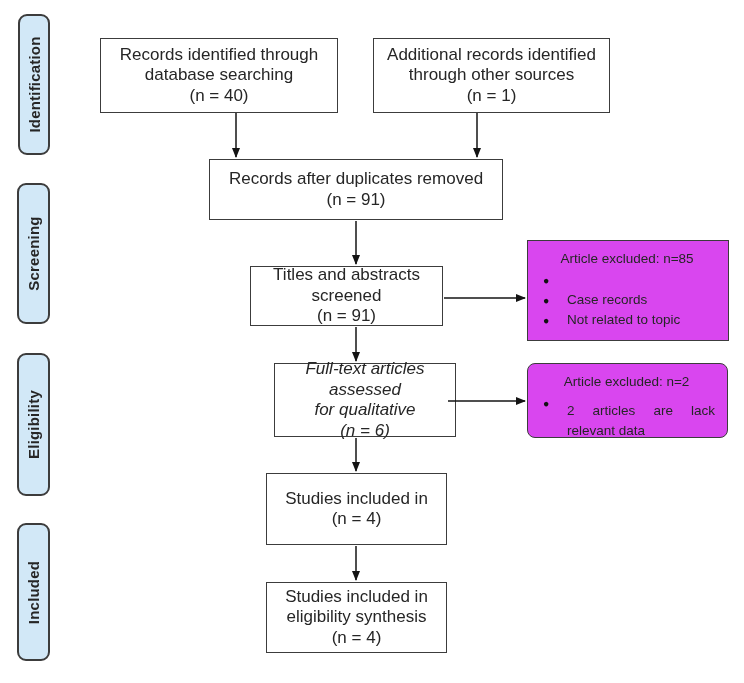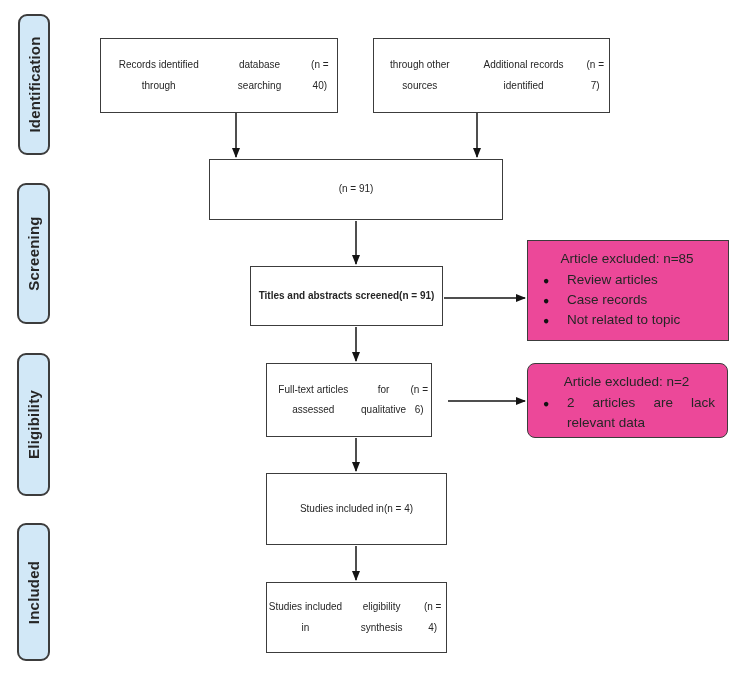--- a/index.html
+++ b/index.html
@@ -30,51 +30,51 @@
     color: #262626;
     letter-spacing: 0.2px;
   }
   
   .fbox {
     position: absolute;
     background: #ffffff;
     border: 1.5px solid var(--box-border, #3c3c3c);
     box-sizing: border-box;
     display: flex;
-    flex-direction: row;
+    flex-direction: column;
     align-items: center;
     justify-content: center;
     text-align: center;
-    font-size: 10px;
+    font-size: 17px;
     line-height: 20.5px;
     color: #262626;
   }
   
   .ebox {
     position: absolute;
-    background: #ec4899;
+    background: #d946ef;
     border: 1.5px solid var(--box-border, #3c3c3c);
     box-sizing: border-box;
     font-size: 13.5px;
     line-height: 20px;
     color: #262626;
     padding: 8px 12px 4px 10px;
   }
   .etitle { text-align: center; margin-bottom: 1px; }
   .bullet-row { display: flex; align-items: flex-start; }
   .bullet-glyph {
     flex: 0 0 29px;
     padding-left: 5px;
     box-sizing: border-box;
     font-size: 10.5px;
     line-height: 20px;
     color: #111111;
   }
   .bullet-text { flex: 1 1 auto; }
-  .bullet-text.justified { text-align: justify; }
+  .bullet-text.justified { text-align: justify; margin-top: 8px; }
   
   .arrows {
     position: absolute;
     left: 0; top: 0;
     width: 744px; height: 683px;
     pointer-events: none;
   }
   .arrows line { stroke: var(--arrow, #141414); stroke-width: 1.5; }
 </style>
 </head>
@@ -95,56 +95,56 @@
     <span class="stage-label">Included</span>
   </div>
 
   <div class="fbox" style="left:100px; top:38px; width:238px; height:75px;">
     <div>Records identified through</div>
     <div>database searching</div>
     <div>(n = 40)</div>
   </div>
 
   <div class="fbox" style="left:373px; top:38px; width:237px; height:75px;">
+    <div>Additional records identified</div>
     <div>through other sources</div>
-    <div>Additional records identified</div>
-    <div>(n = 7)</div>
+    <div>(n = 1)</div>
   </div>
 
   <div class="fbox" style="left:209px; top:159px; width:294px; height:61px;">
+    <div>Records after duplicates removed</div>
     <div>(n = 91)</div>
   </div>
 
-  <div class="fbox" style="left:250px; top:266px; width:193px; height:60px;font-weight:bold;">
+  <div class="fbox" style="left:250px; top:266px; width:193px; height:60px;">
     <div>Titles and abstracts screened</div>
     <div>(n = 91)</div>
   </div>
 
-  <div class="fbox" style="left:266px; top:363px; width:166px; height:74px;">
+  <div class="fbox" style="left:274px; top:363px; width:182px; height:74px;font-style:italic;">
     <div>Full-text articles assessed</div>
     <div>for qualitative</div>
     <div>(n = 6)</div>
   </div>
 
   <div class="fbox" style="left:266px; top:473px; width:181px; height:72px;">
     <div>Studies included in</div>
     <div>(n = 4)</div>
   </div>
 
   <div class="fbox" style="left:266px; top:582px; width:181px; height:71px;">
     <div>Studies included in</div>
     <div>eligibility synthesis</div>
     <div>(n = 4)</div>
   </div>
 
   <div class="ebox" style="left:527px; top:240px; width:202px; height:101px;">
     <div class="etitle">Article excluded: n=85</div>
     <div class="bullet-row">
       <span class="bullet-glyph">●</span>
-      <span class="bullet-text">Review articles</span>
     </div>
     <div class="bullet-row">
       <span class="bullet-glyph">●</span>
       <span class="bullet-text">Case records</span>
     </div>
     <div class="bullet-row">
       <span class="bullet-glyph">●</span>
       <span class="bullet-text">Not related to topic</span>
     </div>
   </div>

